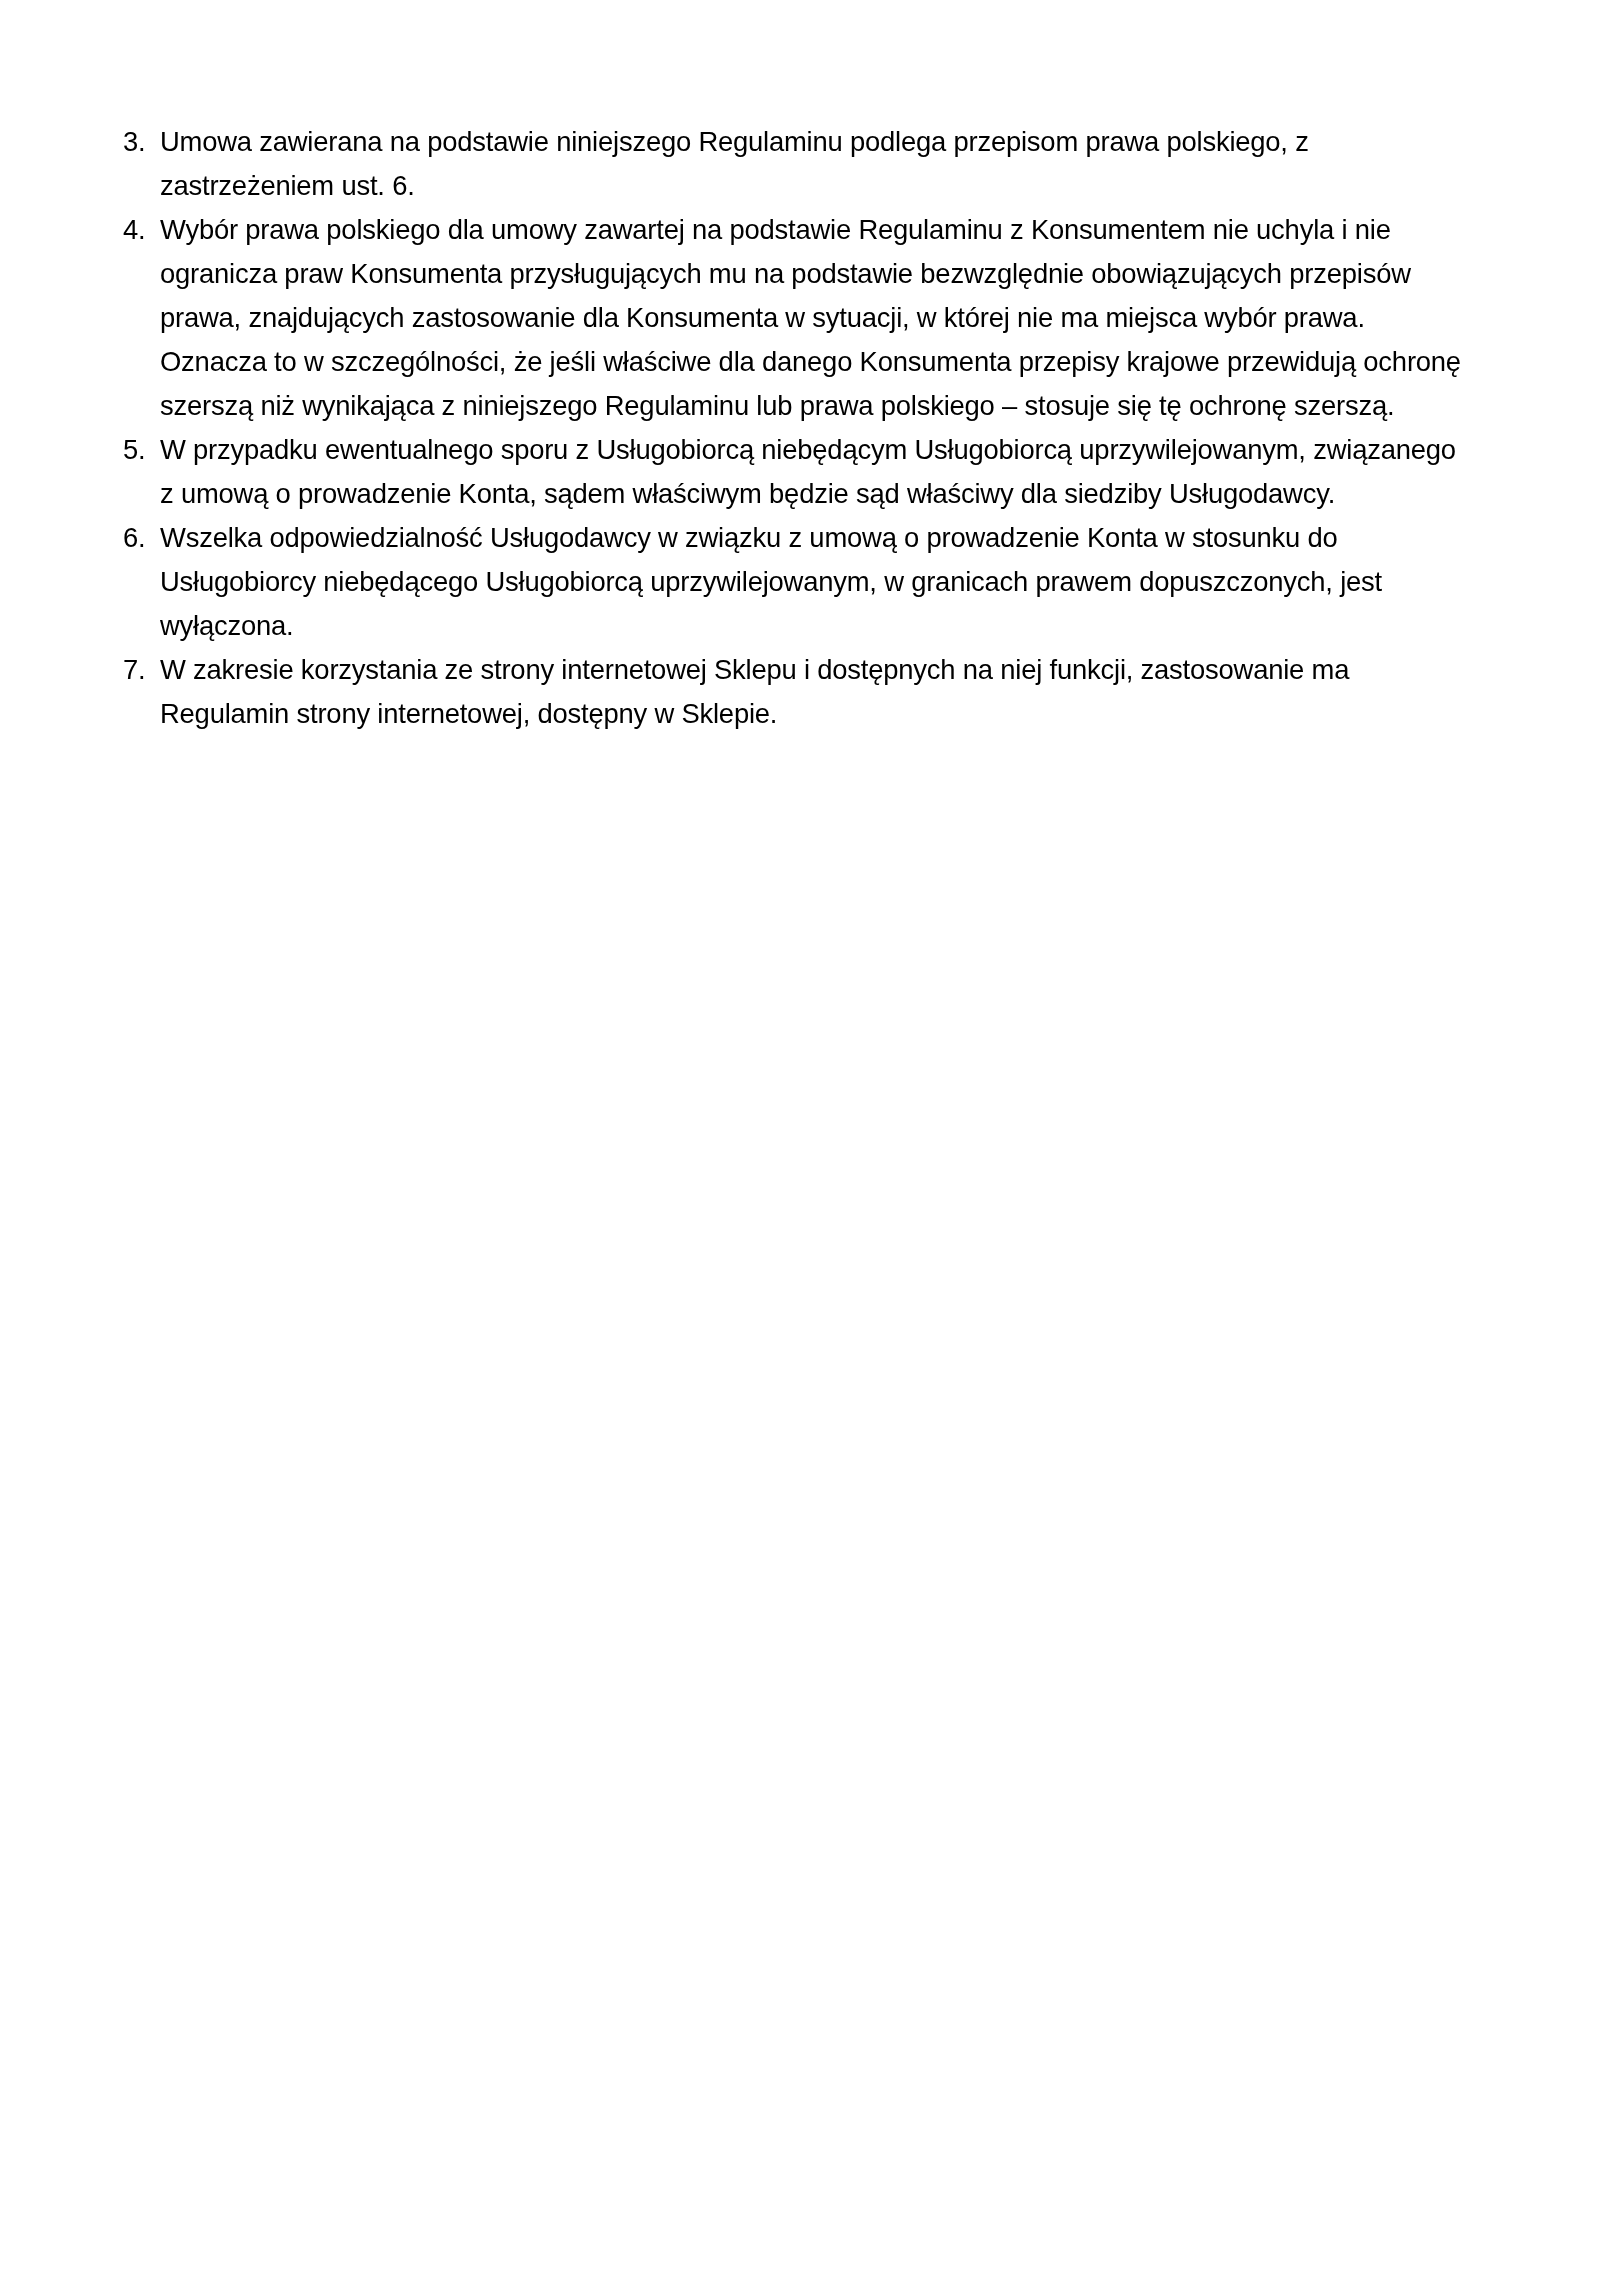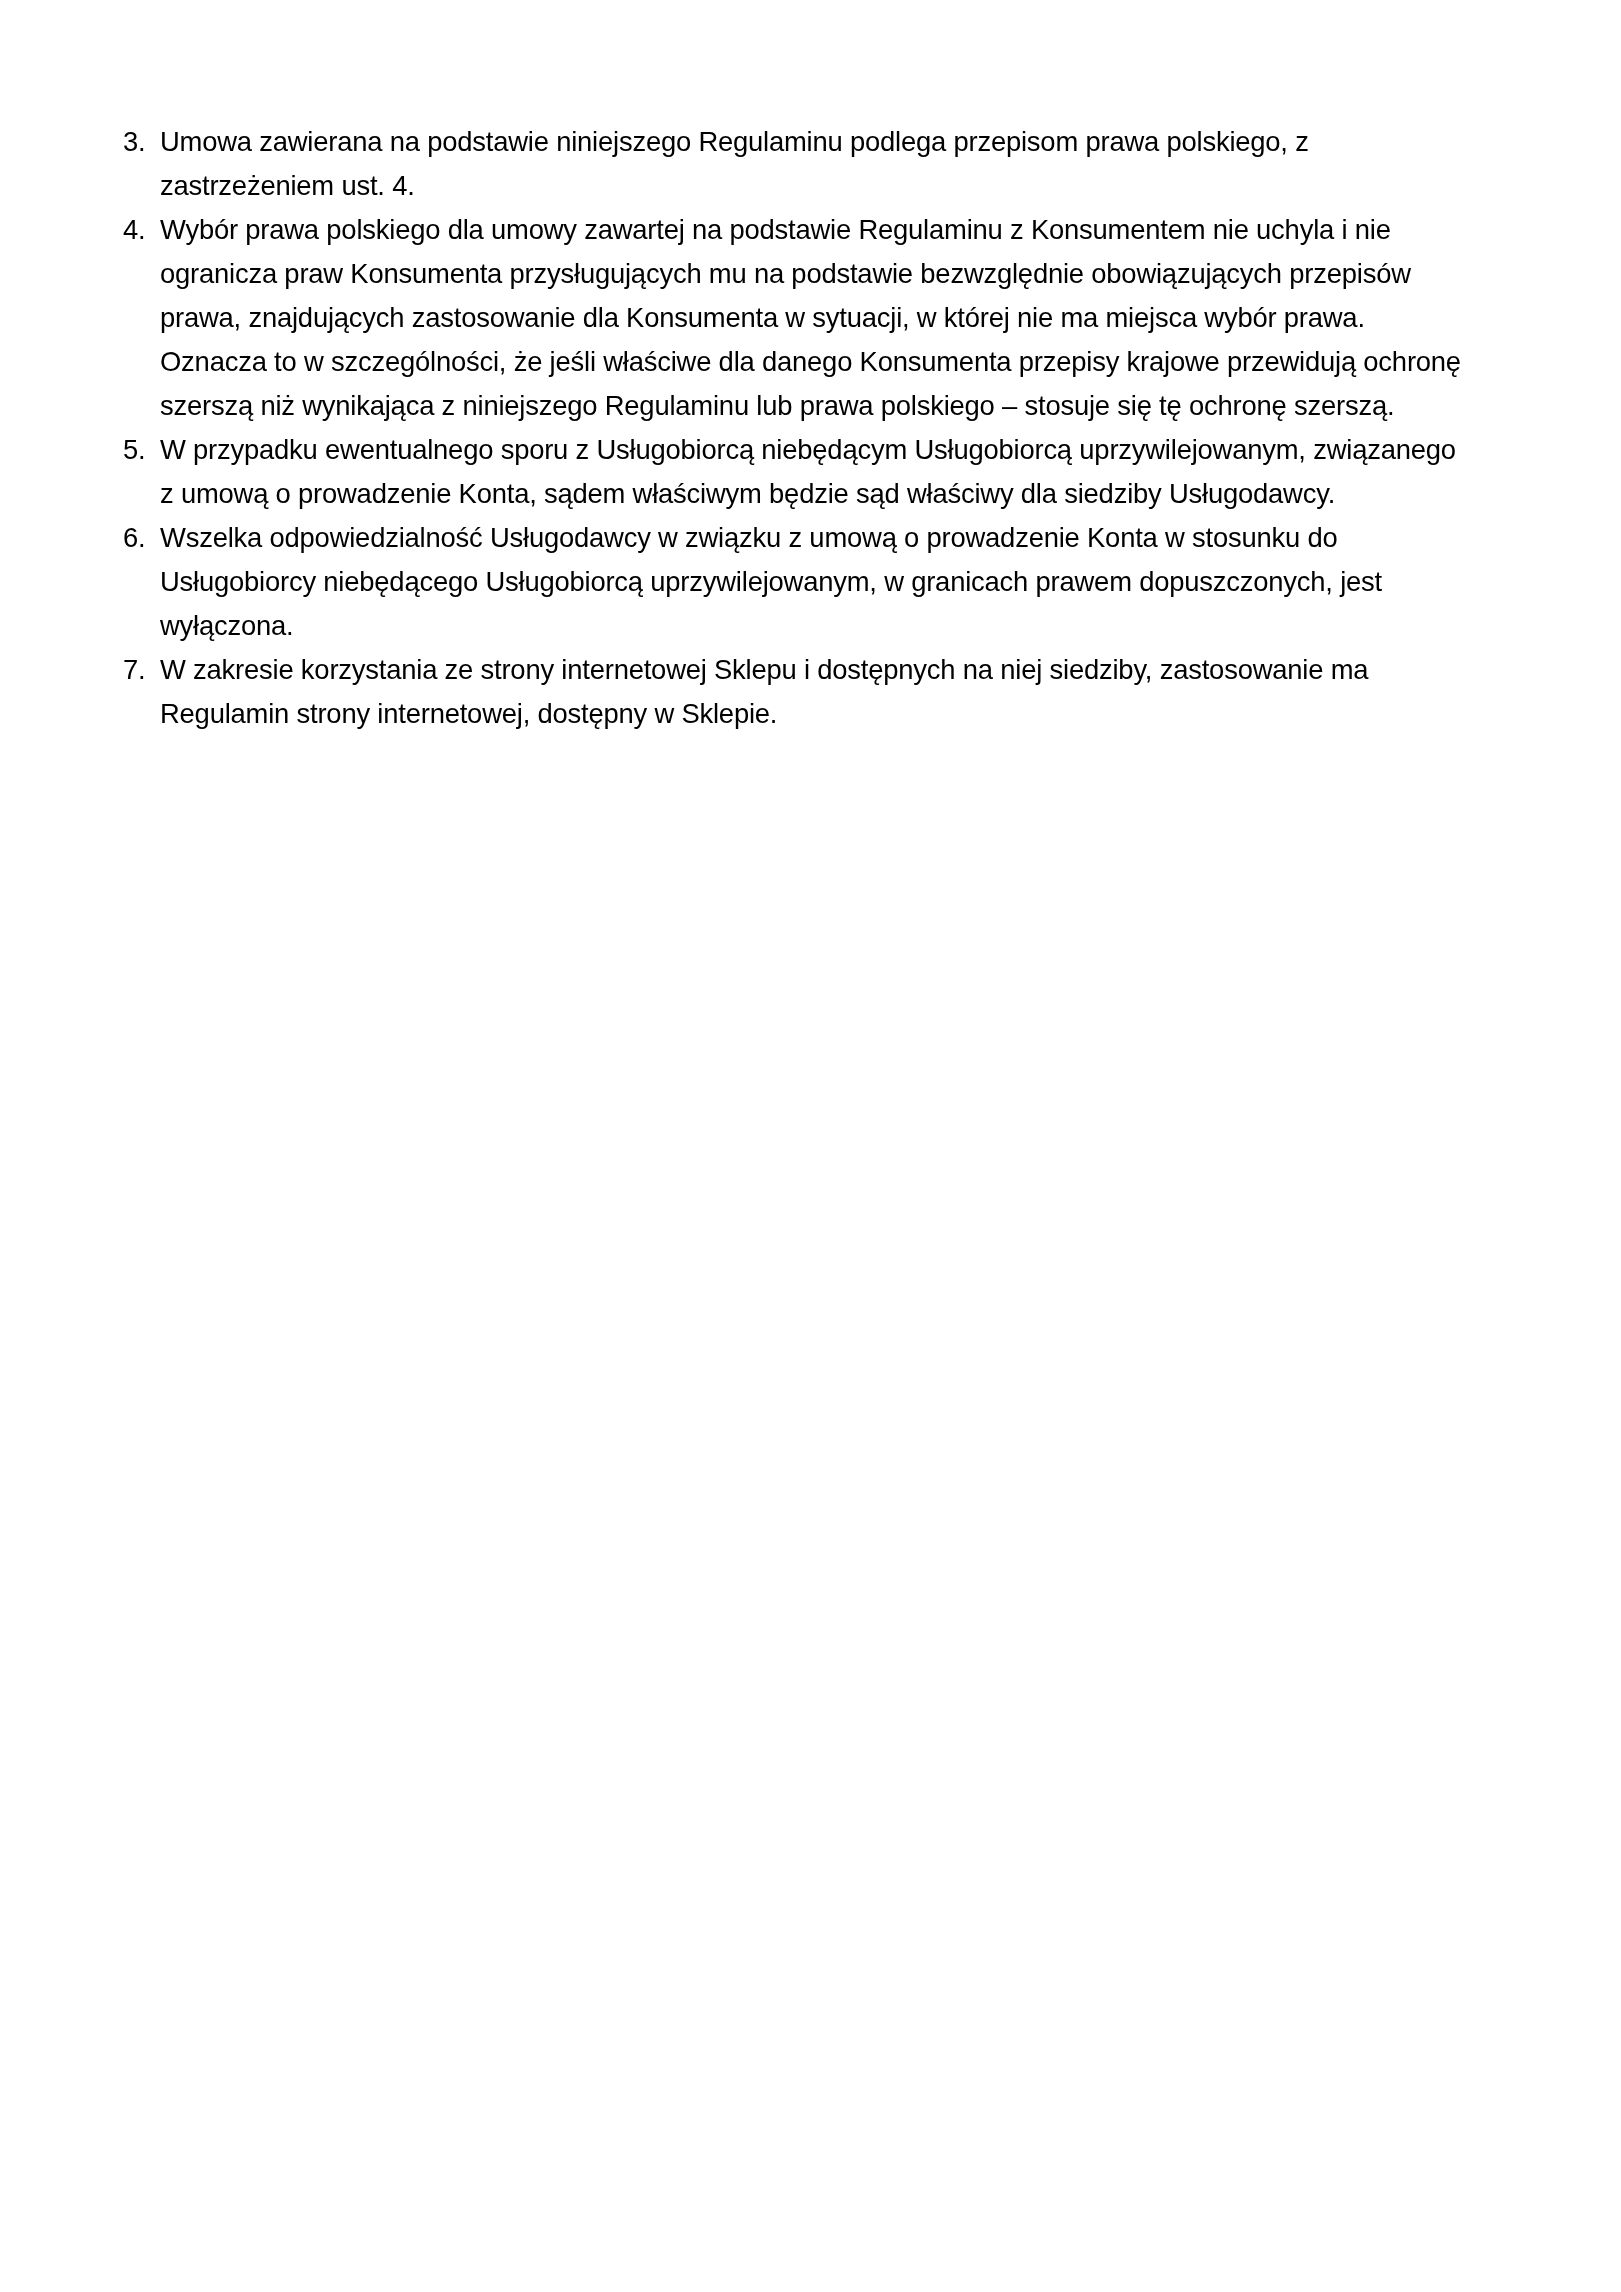--- a/index.html
+++ b/index.html
@@ -44,34 +44,34 @@
   }
 </style>
 </head>
 <body>
 
 <div class="page">
   <div class="content">
     <ol class="terms-list">
       <li class="terms-item">
         <span class="num">3.</span>
-        <span class="txt">Umowa zawierana na podstawie niniejszego Regulaminu podlega przepisom prawa polskiego, z zastrzeżeniem ust. 4.</span>
+        <span class="txt">Umowa zawierana na podstawie niniejszego Regulaminu podlega przepisom prawa polskiego, z zastrzeżeniem ust. 6.</span>
       </li>
       <li class="terms-item">
         <span class="num">4.</span>
         <span class="txt">Wybór prawa polskiego dla umowy zawartej na podstawie Regulaminu z Konsumentem nie uchyla i nie ogranicza praw Konsumenta przysługujących mu na podstawie bezwzględnie obowiązujących przepisów prawa, znajdujących zastosowanie dla Konsumenta w sytuacji, w której nie ma miejsca wybór prawa. Oznacza to w szczególności, że jeśli właściwe dla danego Konsumenta przepisy krajowe przewidują ochronę szerszą niż wynikająca z niniejszego Regulaminu lub prawa polskiego – stosuje się tę ochronę szerszą.</span>
       </li>
       <li class="terms-item">
         <span class="num">5.</span>
         <span class="txt">W przypadku ewentualnego sporu z Usługobiorcą niebędącym Usługobiorcą uprzywilejowanym, związanego z umową o prowadzenie Konta, sądem właściwym będzie sąd właściwy dla siedziby Usługodawcy.</span>
       </li>
       <li class="terms-item">
         <span class="num">6.</span>
         <span class="txt">Wszelka odpowiedzialność Usługodawcy w związku z umową o prowadzenie Konta w stosunku do Usługobiorcy niebędącego Usługobiorcą uprzywilejowanym, w granicach prawem dopuszczonych, jest wyłączona.</span>
       </li>
       <li class="terms-item">
         <span class="num">7.</span>
-        <span class="txt">W zakresie korzystania ze strony internetowej Sklepu i dostępnych na niej siedziby, zastosowanie ma Regulamin strony internetowej, dostępny w Sklepie.</span>
+        <span class="txt">W zakresie korzystania ze strony internetowej Sklepu i dostępnych na niej funkcji, zastosowanie ma Regulamin strony internetowej, dostępny w Sklepie.</span>
       </li>
     </ol>
   </div>
 </div>
 
 
 </body></html>

